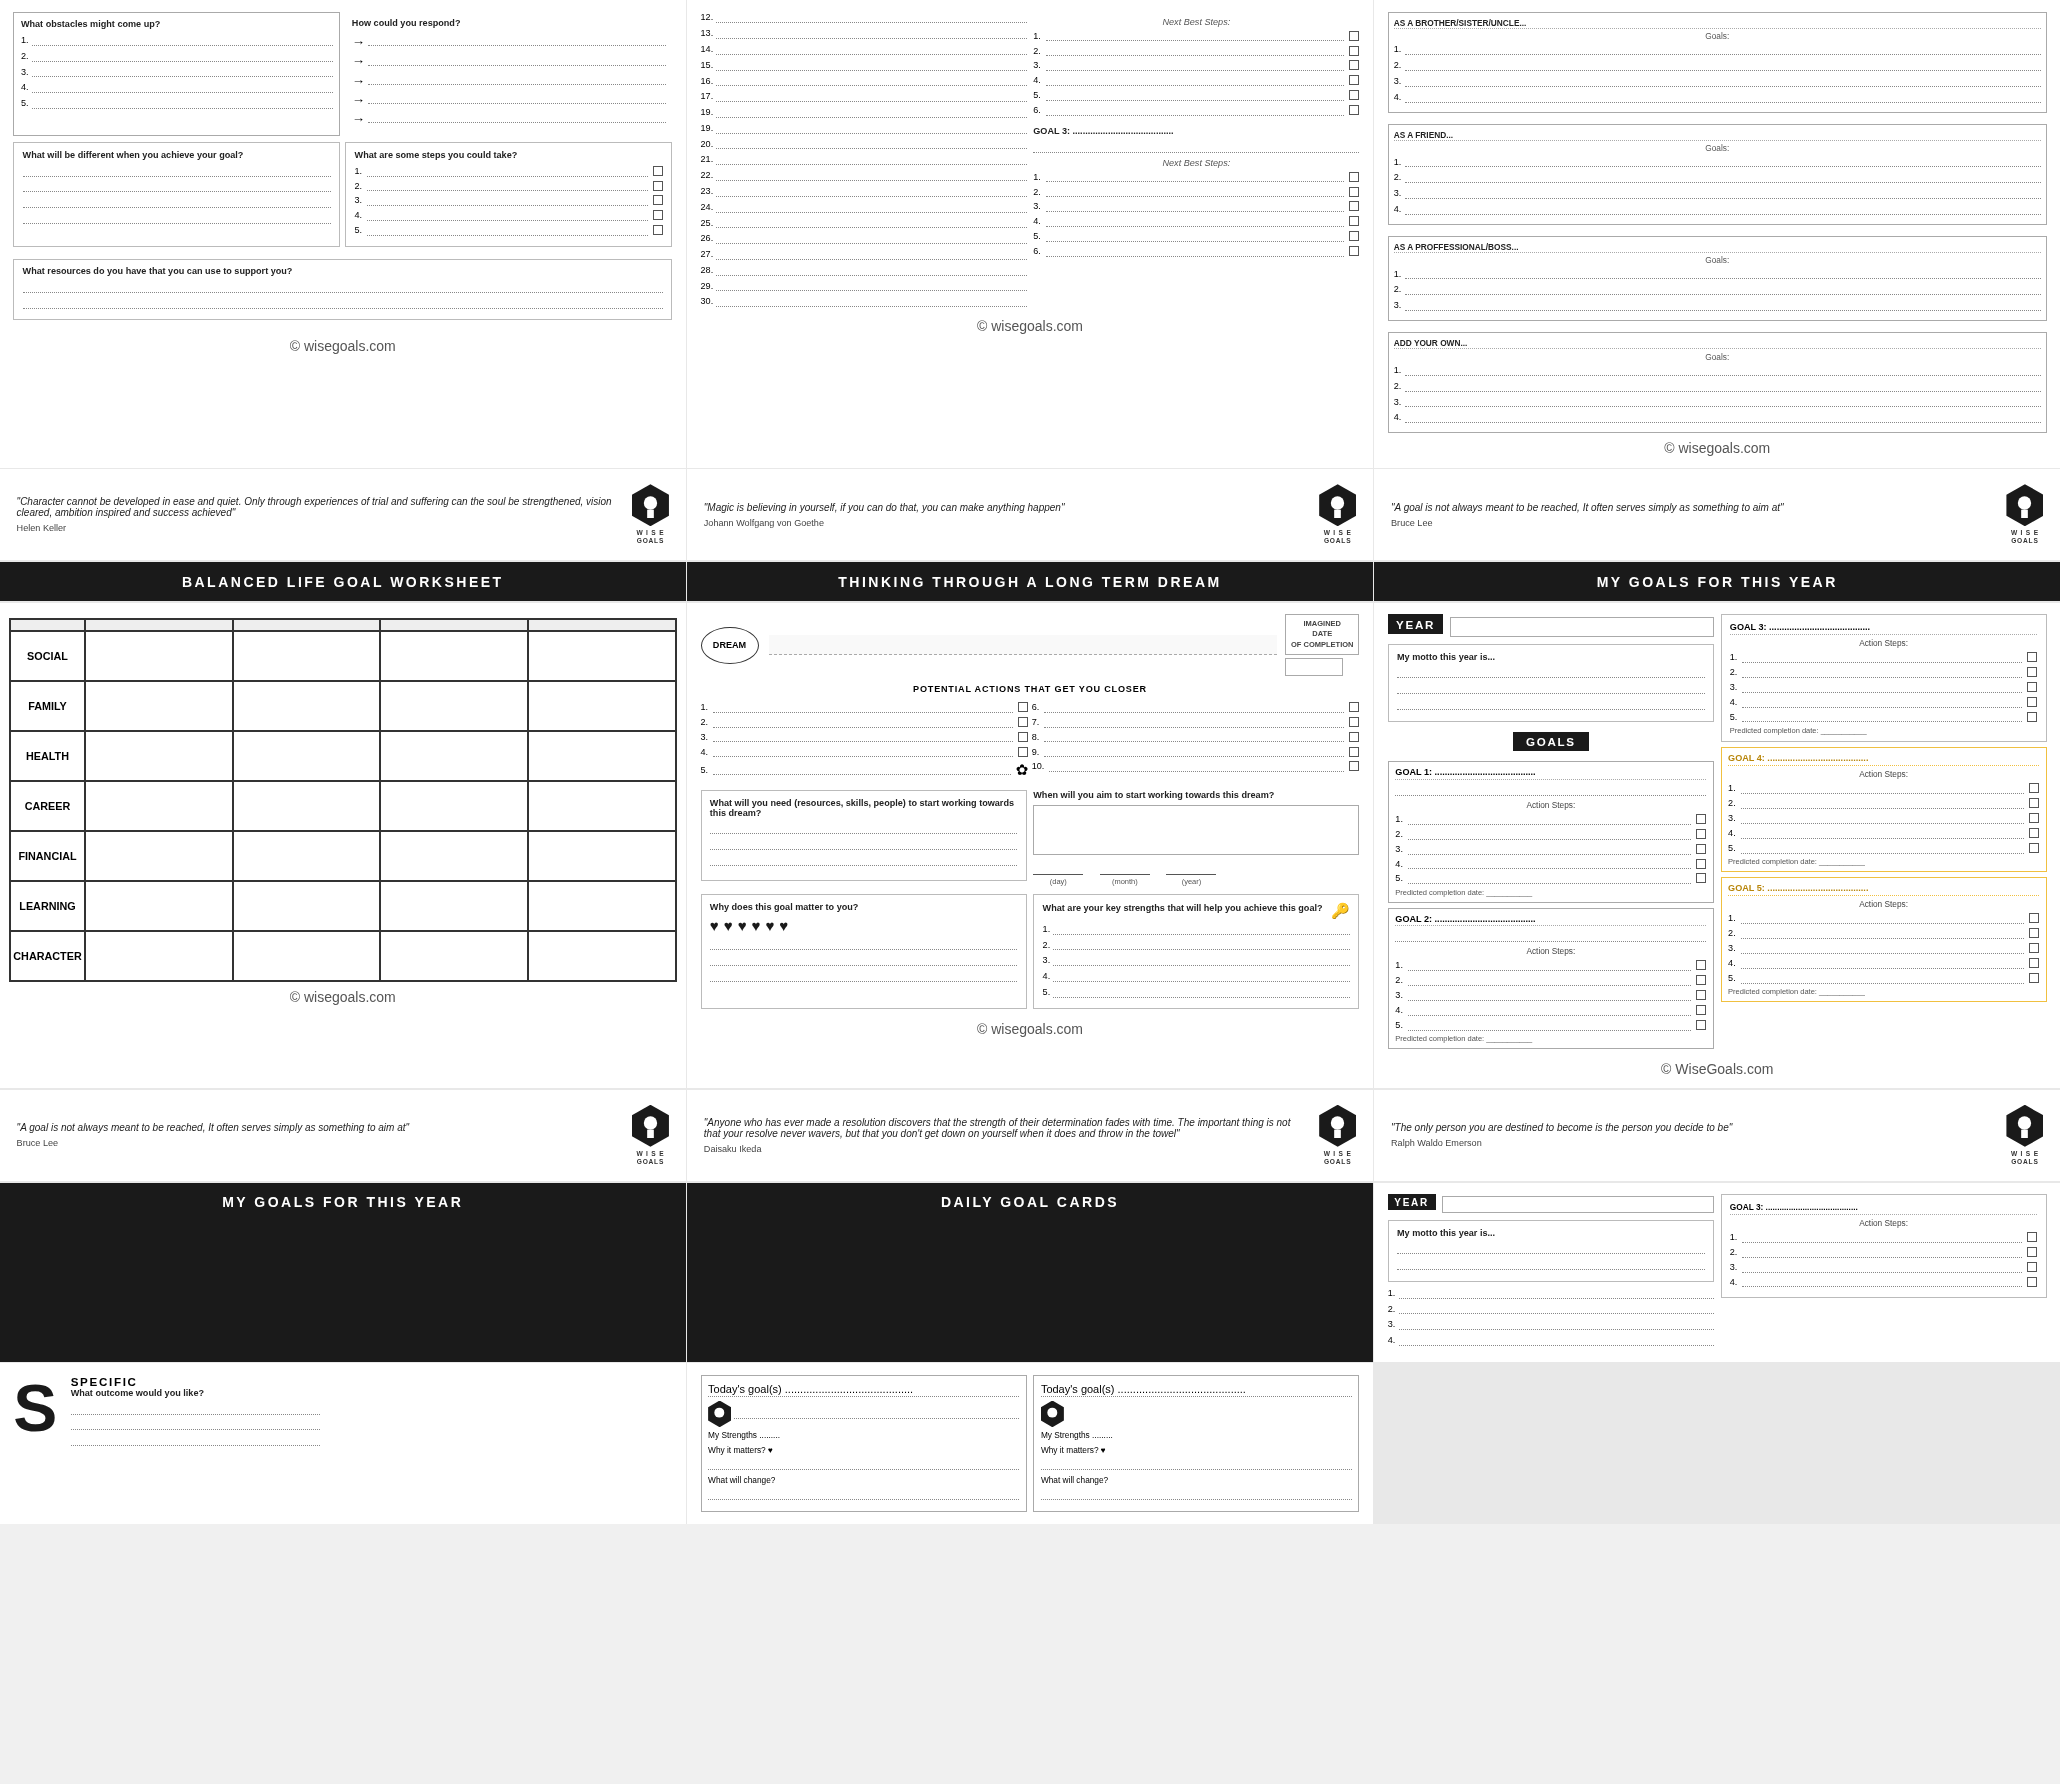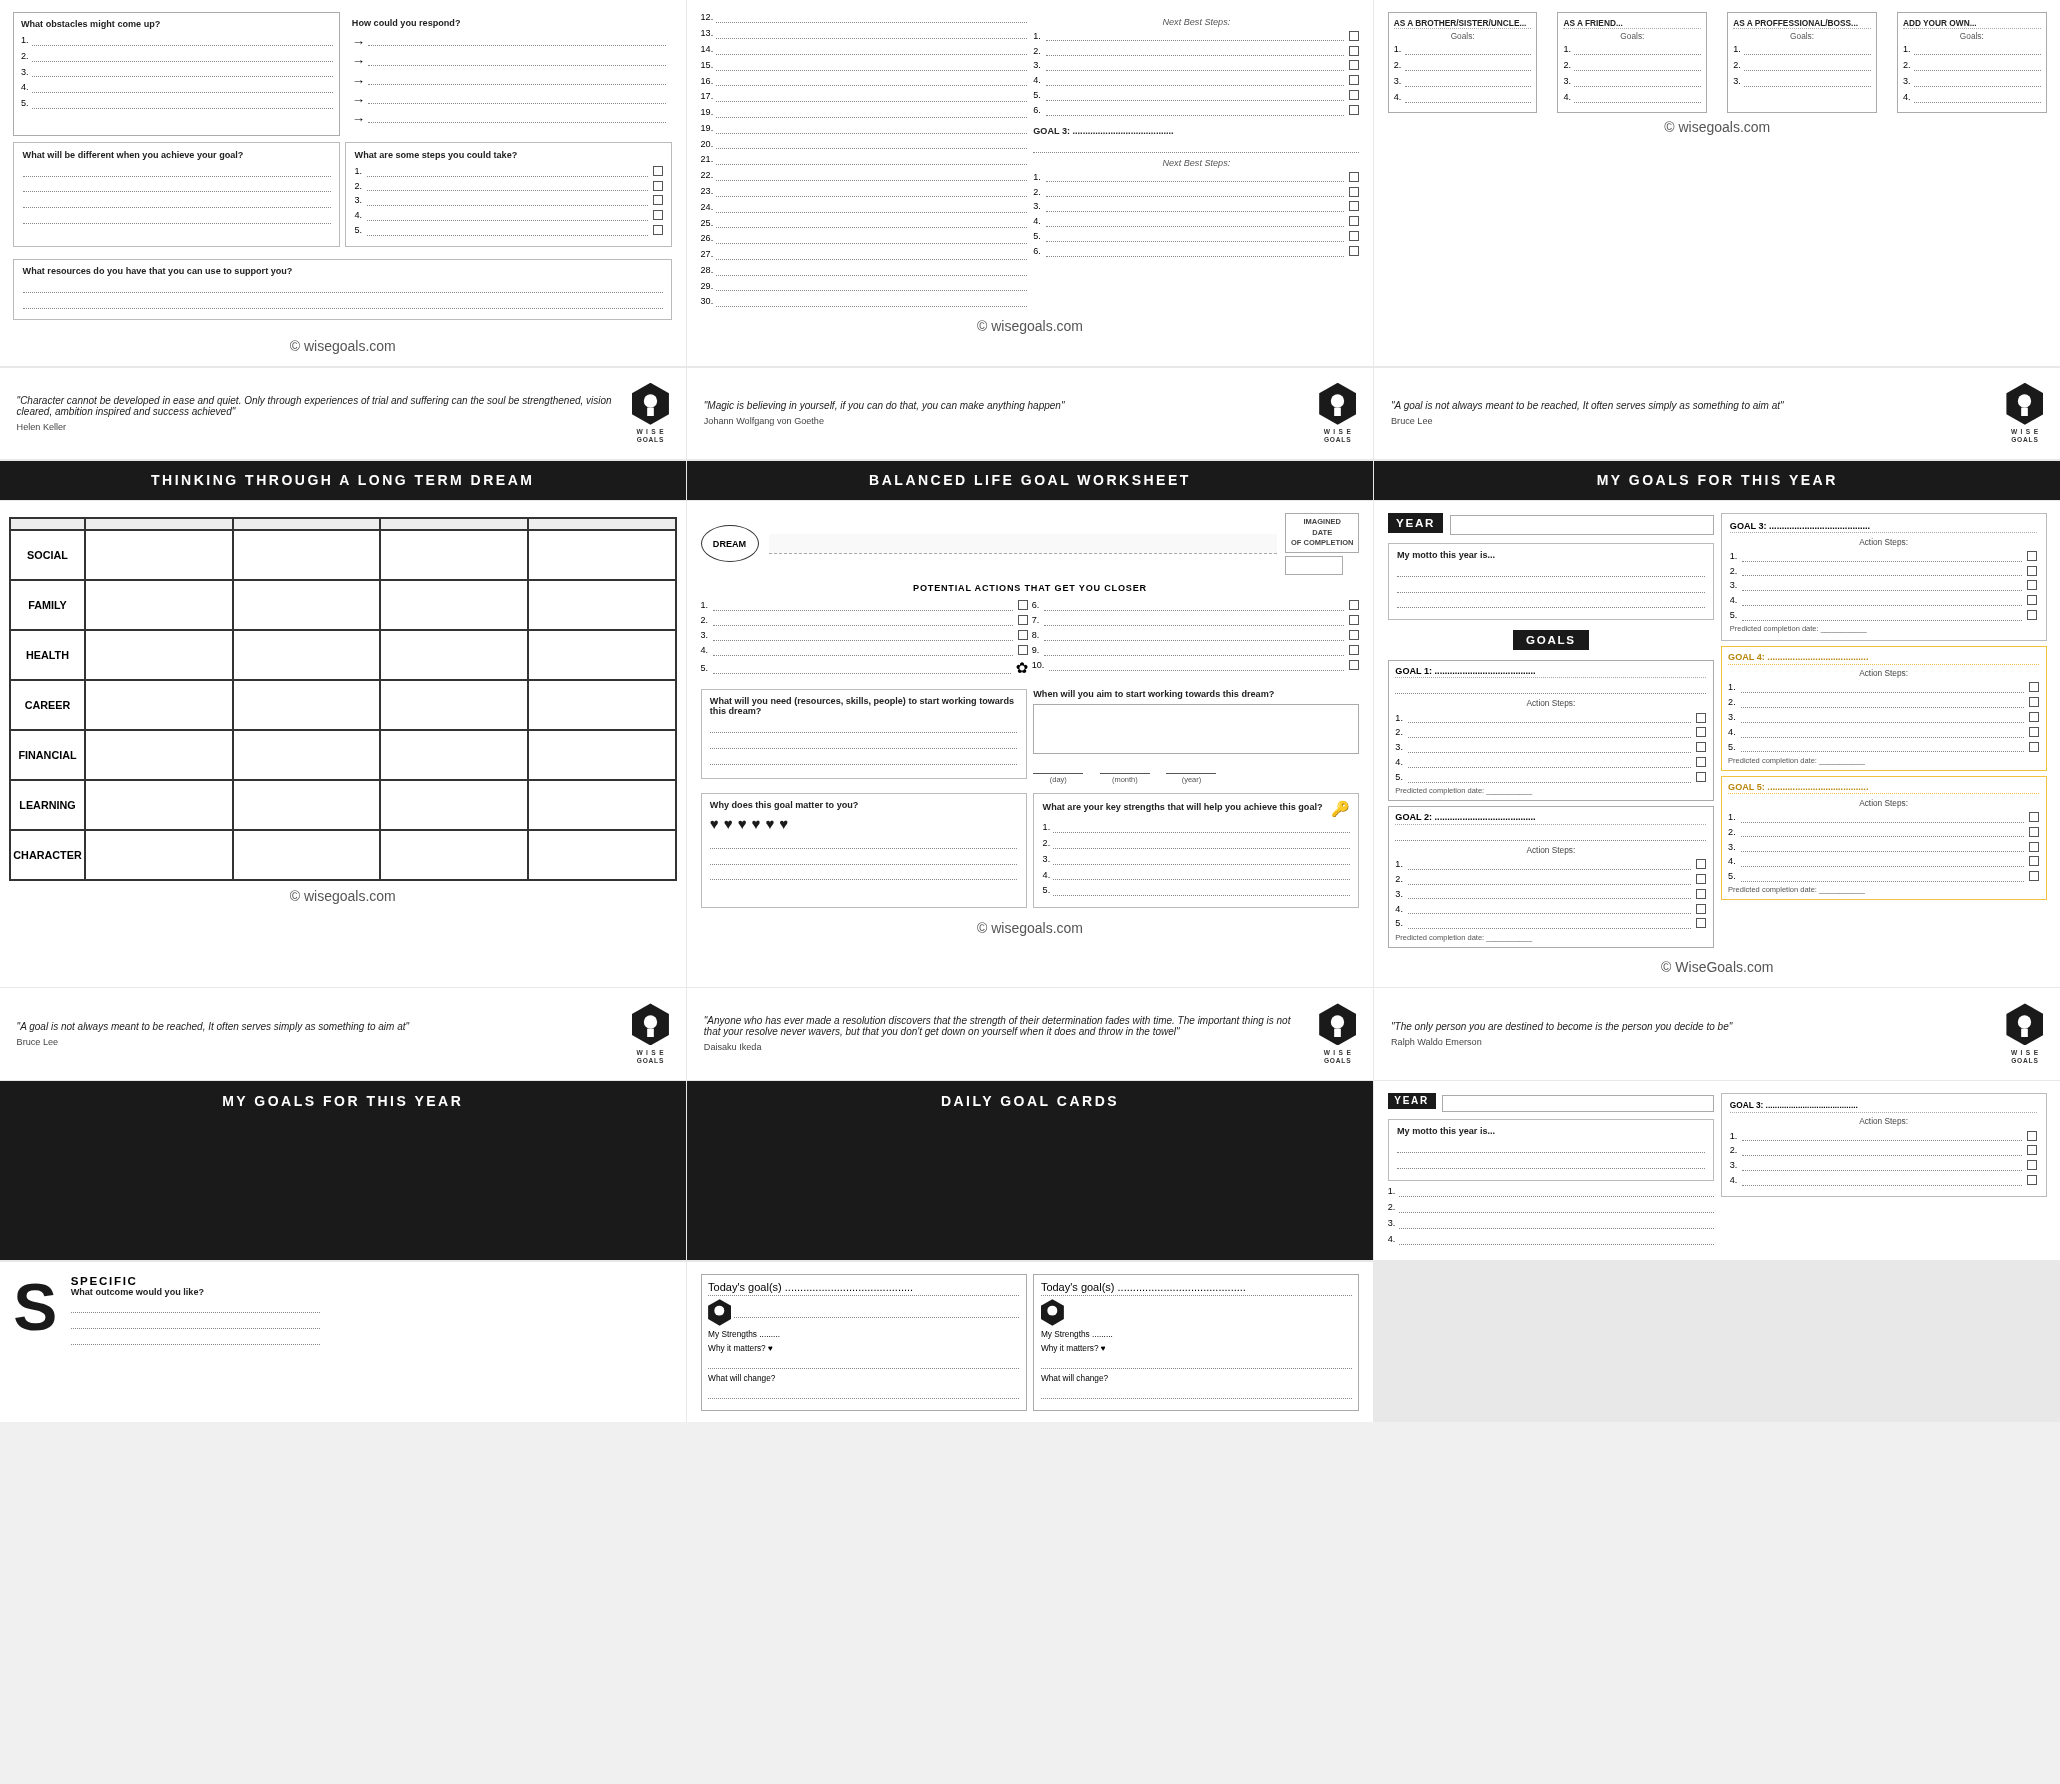--- a/index.html
+++ b/index.html
@@ -285,22 +285,22 @@
 
     .goals-panel-sub {
       font-size: 8.3px;
       color: #555;
       text-align: center;
       margin-bottom: 2.5px;
     }
 
     .two-col-goals {
       display: grid;
-      grid-template-columns: 1fr 1fr 1fr 1fr;
-      gap: 20px;
+      grid-template-columns: 1fr;
+      gap: 11px;
     }
 
     .goal-panel-col {
       border: 0.8px solid #aaa;
       padding: 5px;
     }
 
     .gpc-header {
       font-size: 8.3px;
       font-weight: bold;
@@ -757,22 +757,22 @@
       <div class="wise-logo-icon">
         <svg width="25" height="25" viewBox="0 0 30 30">
             <circle cx="15" cy="12" r="8" fill="white"></circle>
             <rect x="11" y="20" width="8" height="10" fill="white"></rect>
           </svg>
       </div>
       <div class="wise-logo-text">W I S E<br>GOALS</div>
     </div>
   </div>
 
+  <div class="panel-dark-header">BALANCED LIFE GOAL WORKSHEET</div>
   <div class="panel-dark-header">THINKING THROUGH A LONG TERM DREAM</div>
-  <div class="panel-dark-header">BALANCED LIFE GOAL WORKSHEET</div>
   <div class="panel-dark-header">MY GOALS FOR THIS YEAR</div>
 
   <div class="panel" style="padding:0;">
     <div style="padding:9px; position:relative;">
       <div class="big-watermark">WISE GOALS</div>
       <div style="position:relative; z-index:1;">
         <div class="balanced-life-grid">
 
           <div class="blg-header"></div>
           <div class="blg-header"></div>

